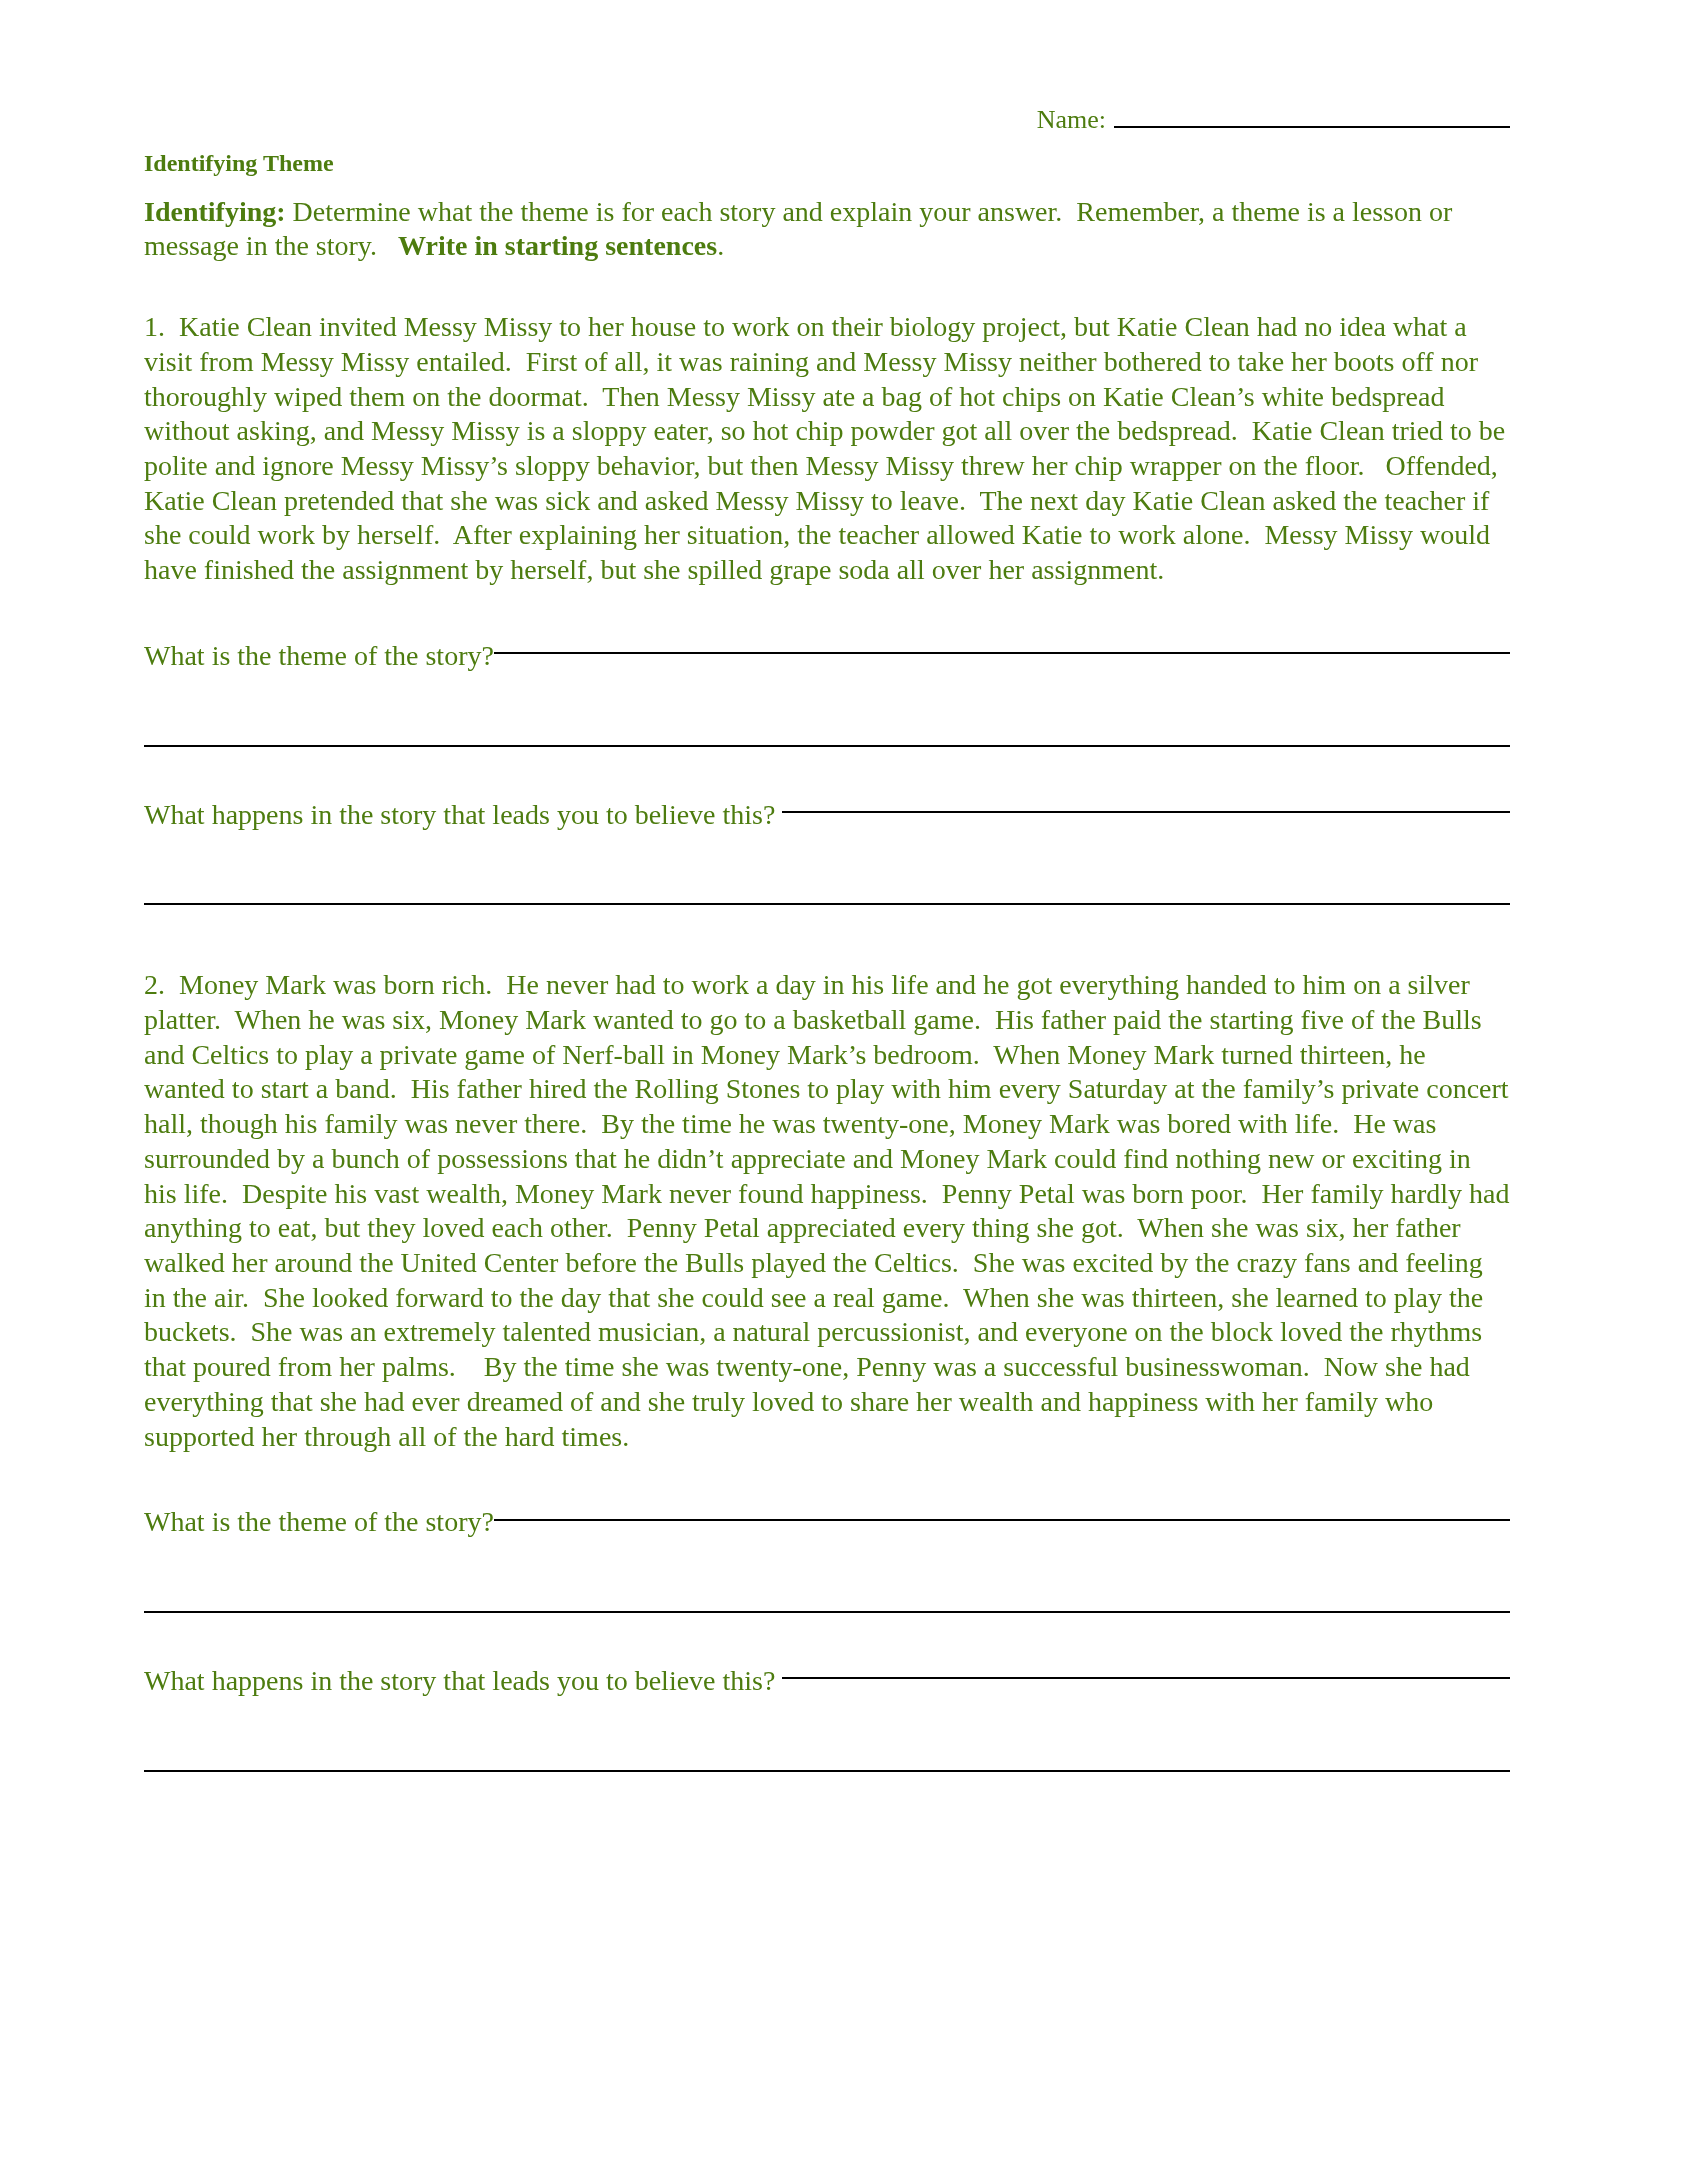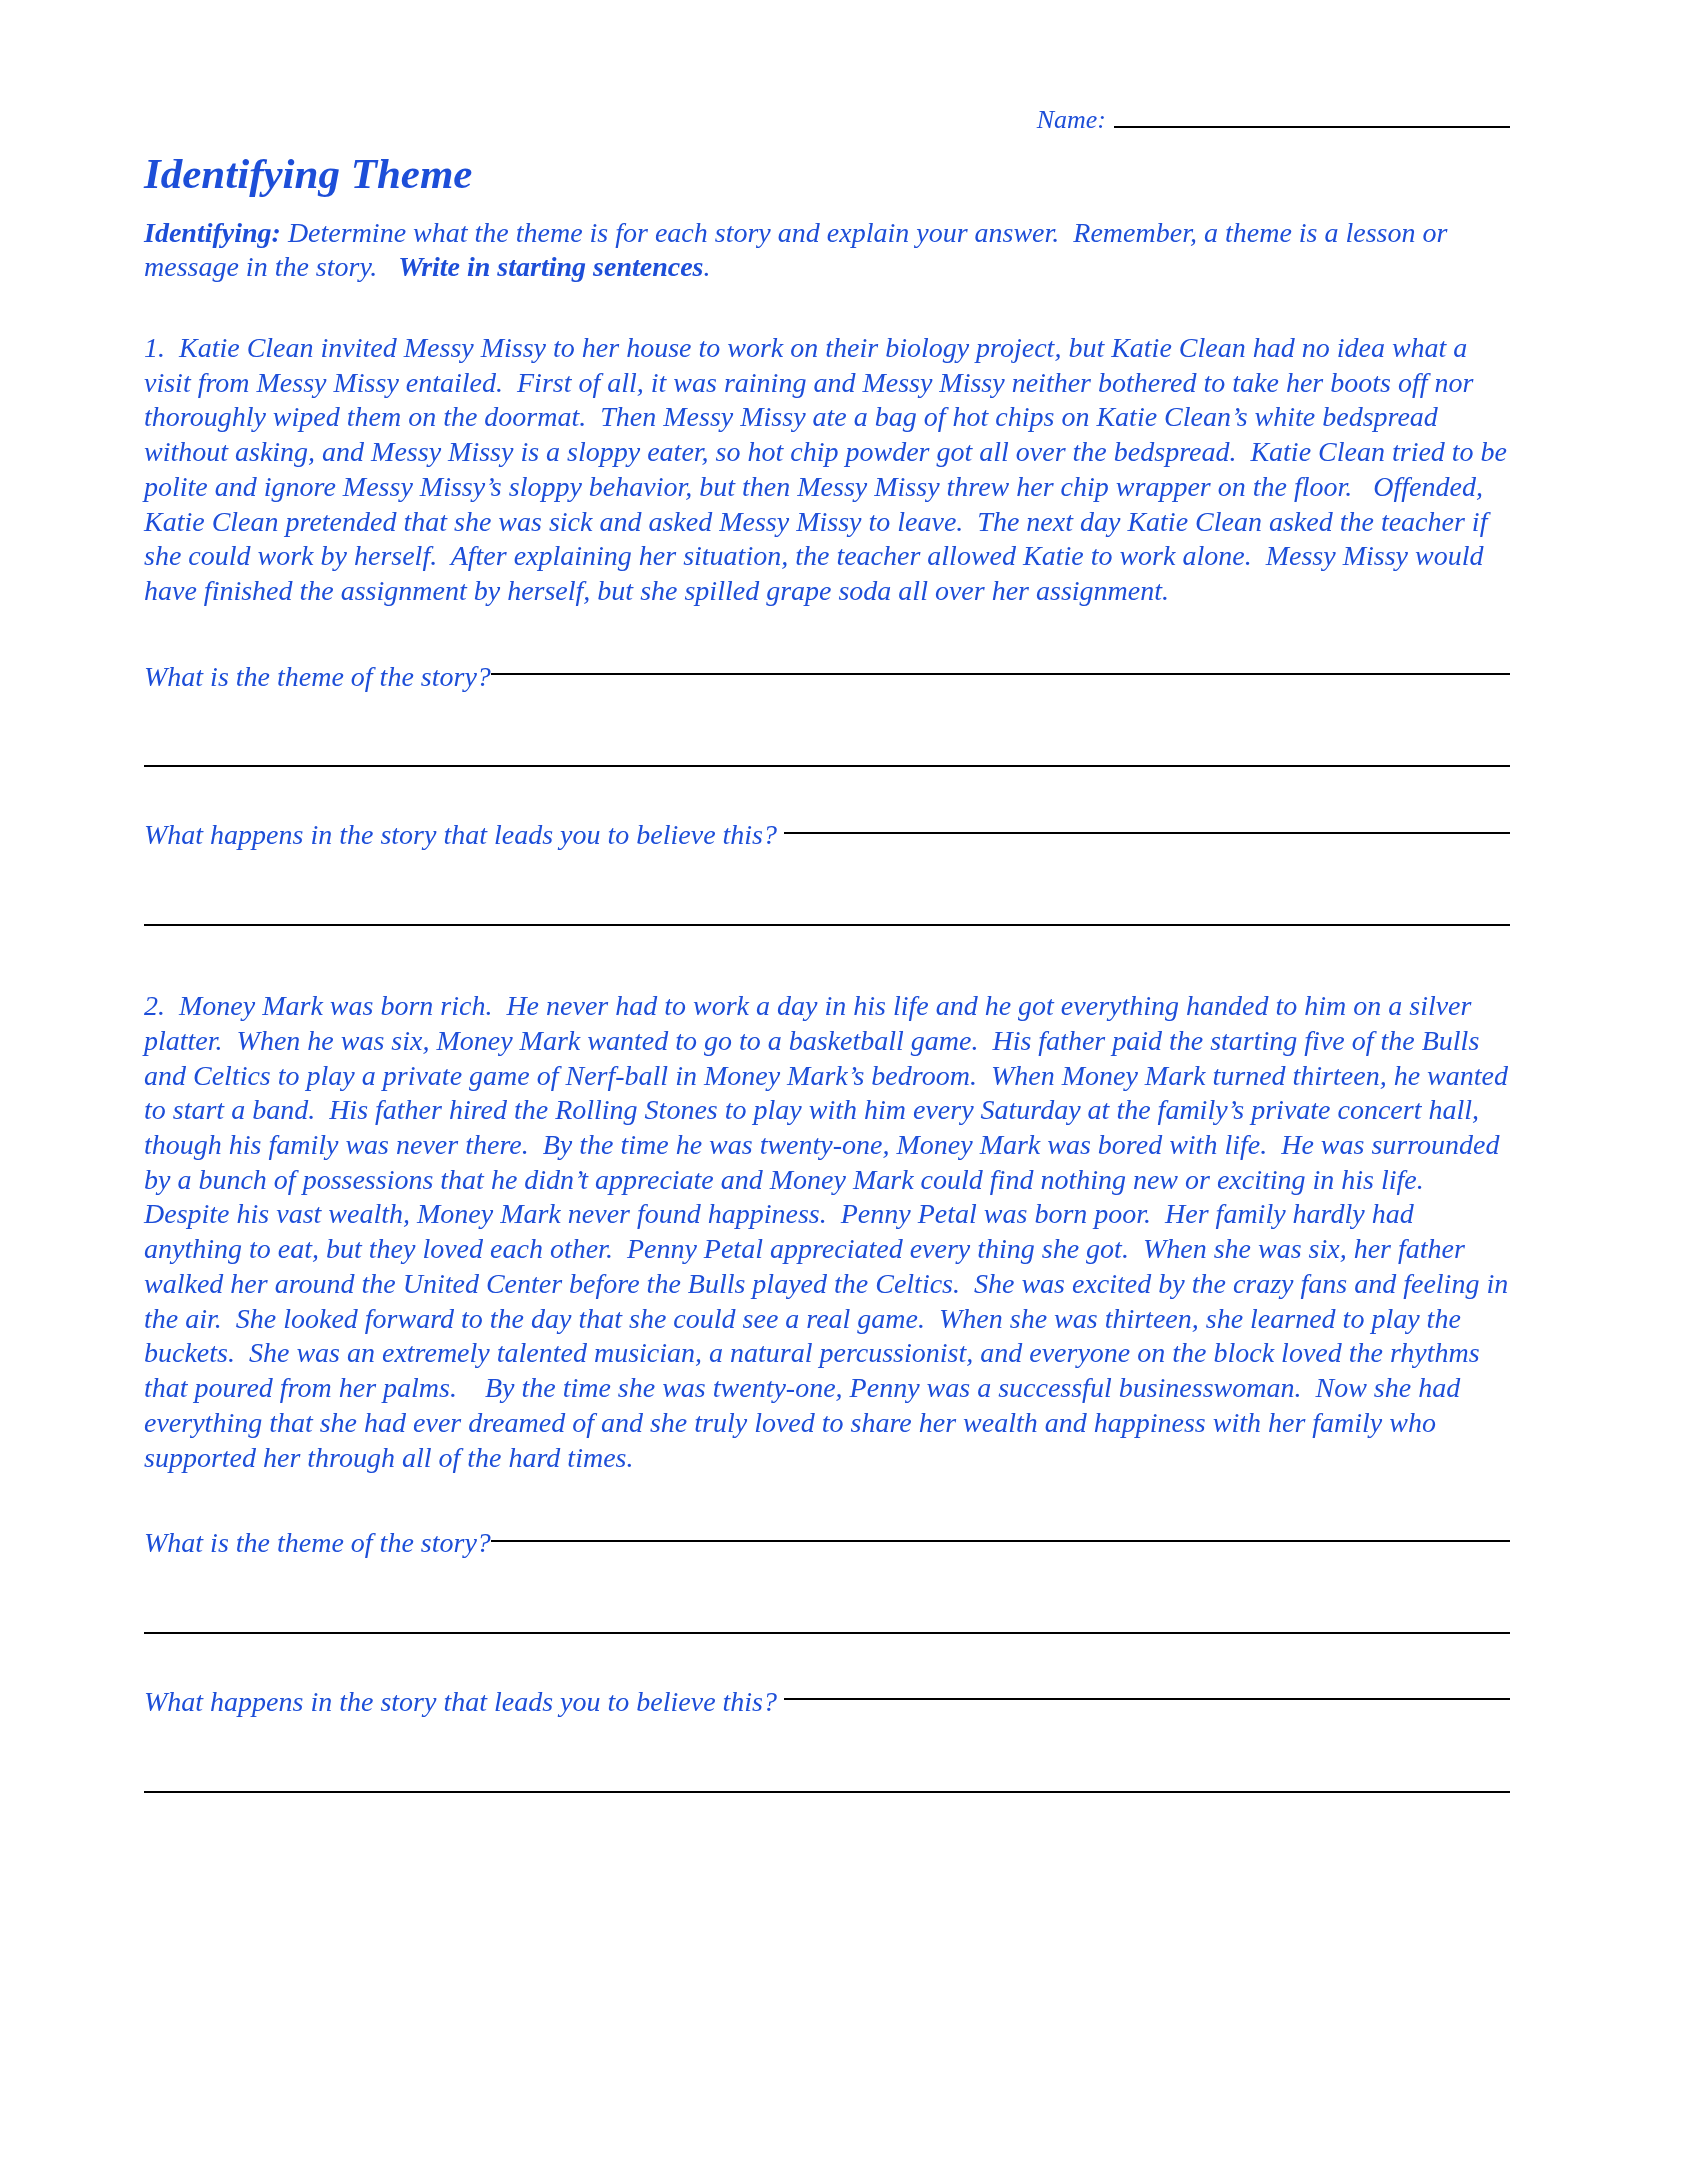--- a/index.html
+++ b/index.html
@@ -6,47 +6,46 @@
     margin: 0;
     padding: 0;
     background: #ffffff;
   }
   .page {
     position: relative;
     width: 1683px;
     height: 2178px;
     box-sizing: border-box;
     background: #ffffff;
-    color: #1d4ed8;
+    color: #4d7c0f;
     font-family: "Liberation Serif", "DejaVu Serif", serif;
     font-size: 28px;
     line-height: 1.24;
     padding: 104px 173px 88px 144px;
     overflow: hidden;
-    font-style: italic;
   }
   .name-row {
     display: flex;
     justify-content: flex-end;
     align-items: baseline;
     font-size: 26px;
     margin-bottom: 14px;
   }
   .name-label {
     white-space: pre;
     margin-right: 8px;
   }
   .name-line {
     display: inline-block;
     width: 396px;
     border-bottom: 2px solid #000;
     height: 22px;
   }
   h1.title {
-    font-size: 43px;
+    font-size: 24px;
     font-weight: bold;
     margin: 8px 0 18px 0;
     line-height: 1.1;
   }
   p.directions {
     margin: 0 0 46px 0;
     white-space: pre-wrap;
   }
   p.story {
     margin: 0;

